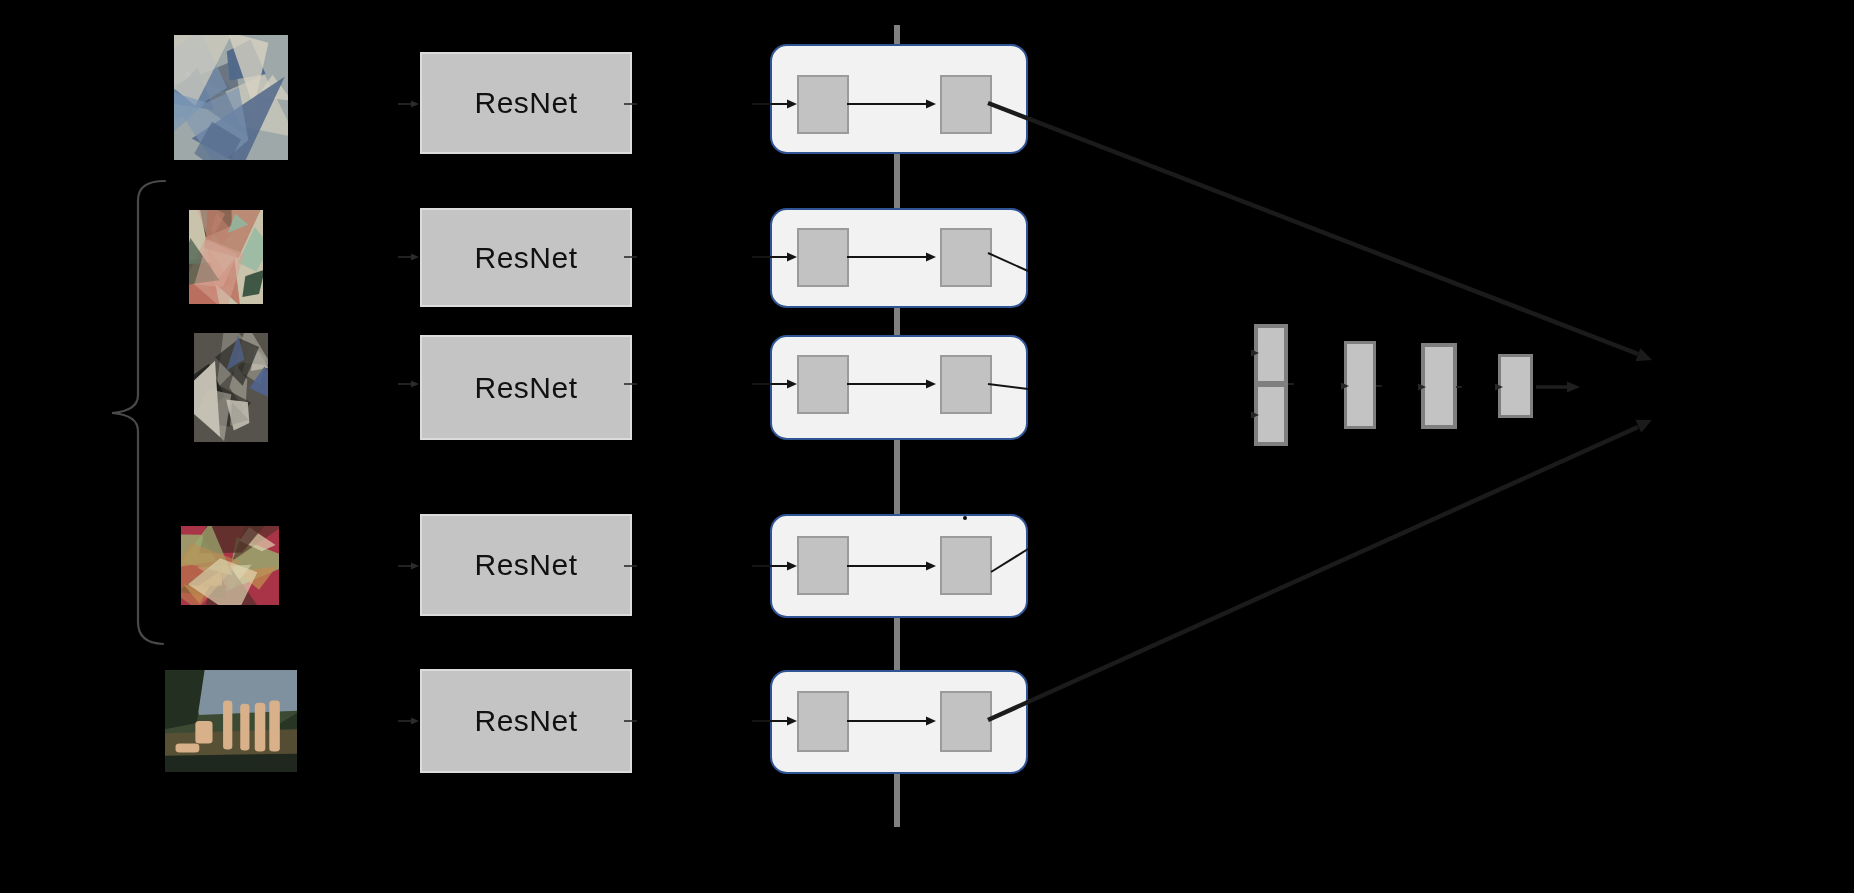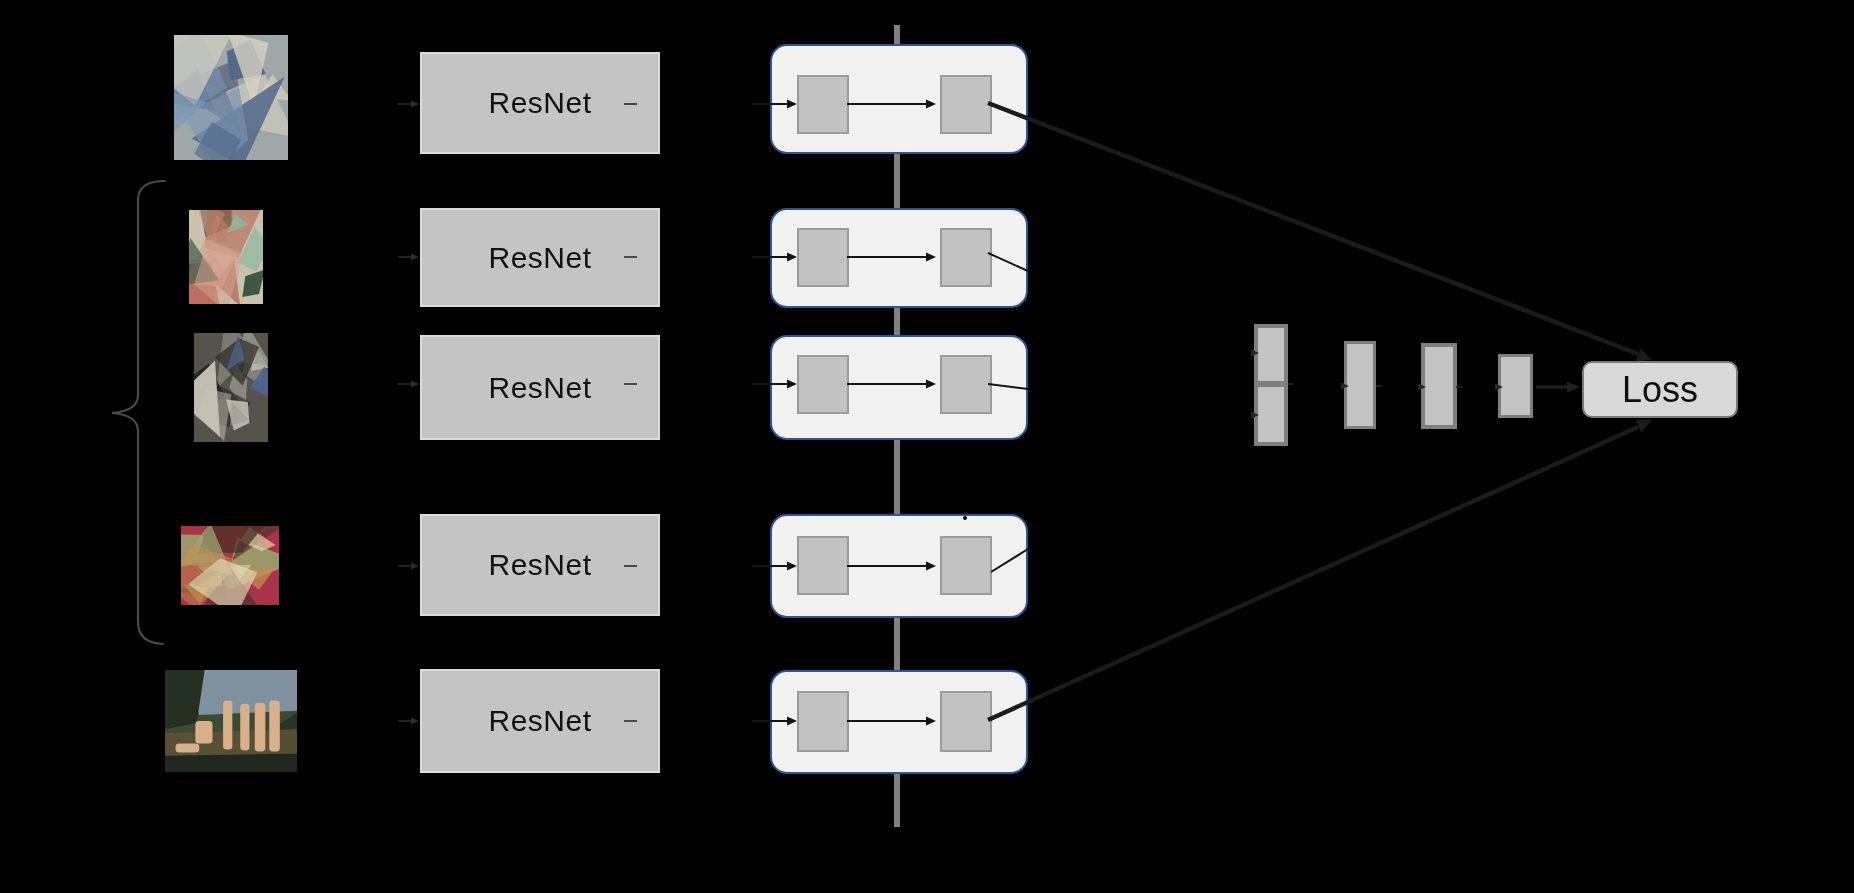--- a/index.html
+++ b/index.html
@@ -8,21 +8,21 @@
     font-family:"Liberation Sans",sans-serif;
   }
   .abs{position:absolute;}
   
   #axis-line{left:894px;top:25px;width:6px;height:802px;background:#808080;}
   
   .painting{overflow:hidden;}
   .painting svg{display:block;width:100%;height:100%;}
   
   .resnet{
-    left:420px;width:240px;background:#c4c4c4;border:2px solid #dcdcdc;box-sizing:border-box;
+    left:420px;width:212px;background:#c4c4c4;border:2px solid #dcdcdc;box-sizing:border-box;
     display:flex;align-items:center;justify-content:center;
     color:#111;font-size:30px;letter-spacing:.5px;
   }
   
   .module{
     left:770px;width:258px;background:#f2f2f2;border:2.5px solid #2f5597;border-radius:17px;
     box-sizing:border-box;
   }
   .sq{position:absolute;width:52px;background:#c2c2c2;border:2px solid #9b9b9b;box-sizing:border-box;}
   .sq.left{left:25px;}
@@ -193,23 +193,20 @@
 
   <div id="ellipsis-dot" class="abs"></div>
 
   <div class="bar abs" style="left:1254px;top:324px;width:34px;height:122px">
     <div class="bar-divider" style="top:53px"></div>
   </div>
   <div class="bar abs" style="left:1344px;top:341px;width:32px;height:88px;border-width:3.5px"></div>
   <div class="bar abs" style="left:1421px;top:343px;width:36px;height:86px"></div>
   <div class="bar abs" style="left:1498px;top:354px;width:35px;height:64px;border-width:3.5px"></div>
 
-  <div id="loss-box" class="abs">
-    <span>Loss</span>
-  </div>
 
   <svg class="overlay" width="1854" height="893" viewBox="0 0 1854 893">
 
     <path class="c-thin" d="M 398 104 L 411 104"></path>
     <polygon class="f-thin" points="419,104 411,100.5 411,107.5"></polygon>
     <path class="c-thin" d="M 624 104 L 637 104"></path>
     <path class="c-med" d="M 752 104 L 787 104"></path>
     <polygon class="f-med" points="797,104 787,99.5 787,108.5"></polygon>
     <path class="c-med" d="M 847 104 L 926 104"></path>
     <polygon class="f-med" points="936,104 926,99.5 926,108.5"></polygon>

